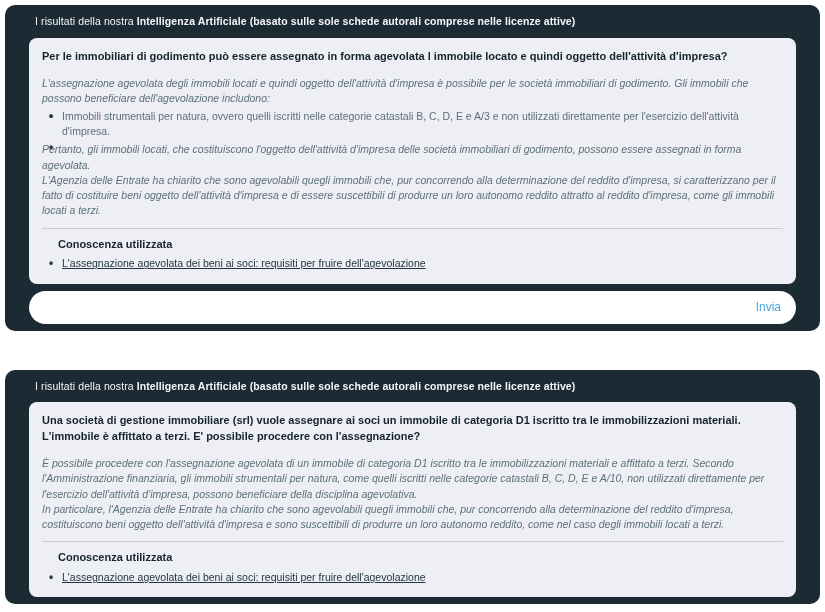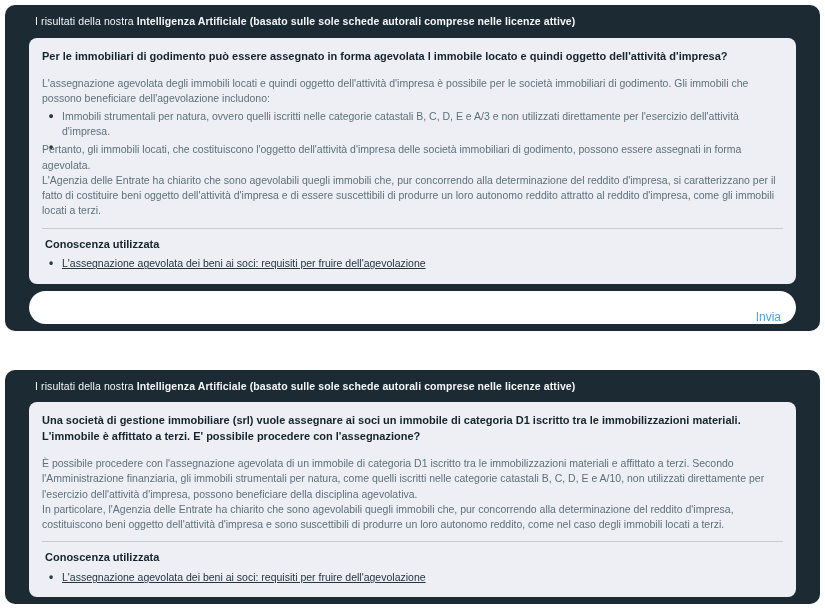--- a/index.html
+++ b/index.html
@@ -37,21 +37,21 @@
     font-size: 10.5px;
     line-height: 1.45;
   }
   .question {
     margin: 0 0 11px;
     font-size: 11px;
     font-weight: 700;
     color: #15242c;
     line-height: 1.45;
   }
-  .card p { margin: 0; }
+  .card p { margin: 0; font-style: italic; }
   ul.bullet-list {
     list-style: none;
     margin: 3px 0 3px;
     padding: 0;
   }
   ul.bullet-list li {
     position: relative;
     padding-left: 20px;
     margin: 1px 0;
   }
@@ -67,21 +67,21 @@
     color: inherit;
     text-decoration: underline;
     cursor: pointer;
   }
   hr.divider {
     border: none;
     border-top: 1px solid #c7cbd4;
     margin: 9px 0 8px;
   }
   .knowledge-title {
-    margin: 0 3px 4px;
+    margin: 0 16px 4px;
     font-size: 11px;
     font-weight: 700;
     color: #15242c;
   }
   ul.knowledge-list {
     list-style: none;
     margin: 0 0 4px;
     padding: 0;
   }
   ul.knowledge-list li {
@@ -93,21 +93,21 @@
     text-decoration: underline;
     cursor: pointer;
     margin-top: 32px;
   }
   .input-bar {
     margin-top: 7px;
     background: #ffffff;
     border-radius: 17px;
     height: 33px;
     display: flex;
-    align-items: flex-end;
+    align-items: center;
     padding: 0 15px 0 14px;
     box-sizing: border-box;
   }
   .input-bar input {
     flex: 1;
     border: none;
     outline: none;
     background: transparent;
     font-family: "Liberation Sans", sans-serif;
     font-size: 11px;

